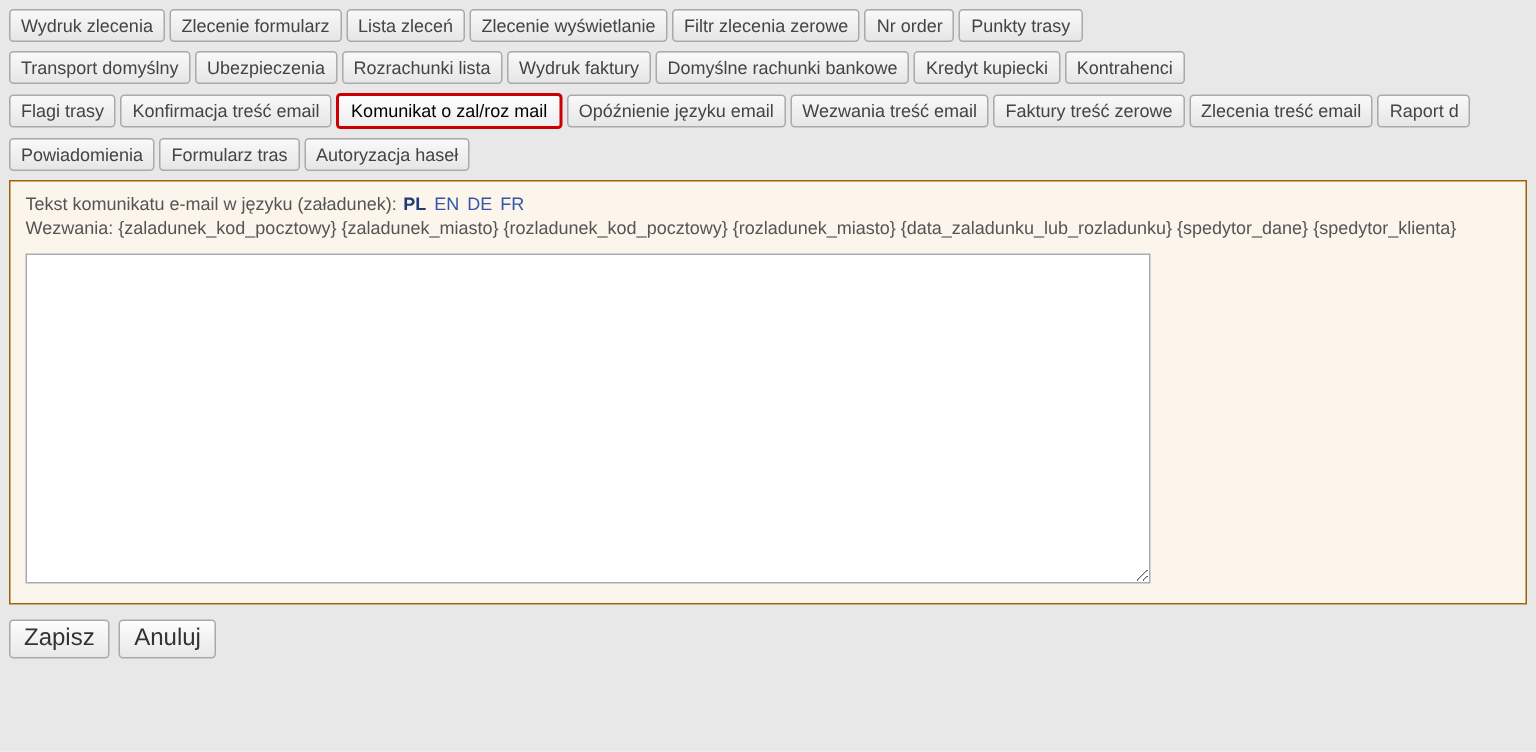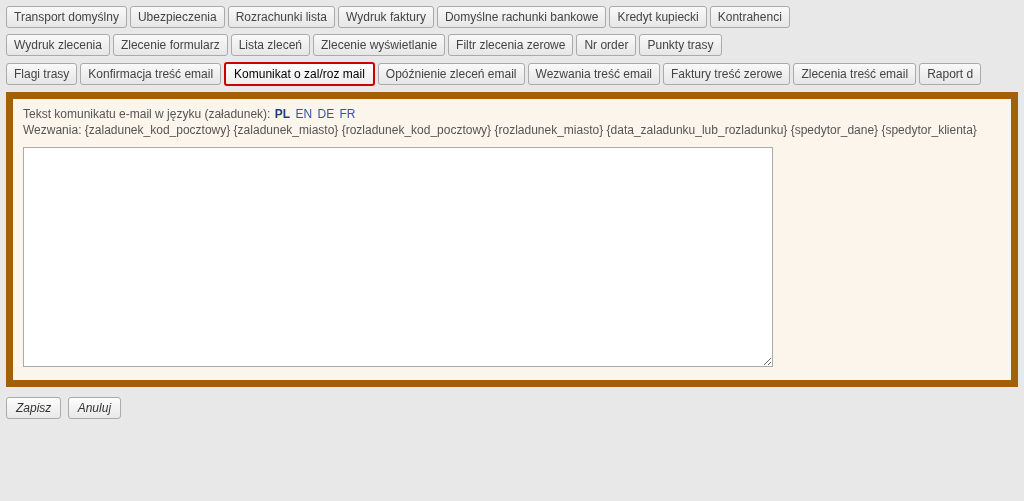--- a/index.html
+++ b/index.html
@@ -31,21 +31,21 @@
     }
     .tab.active {
       border: 2px solid #c00;
       font-weight: normal;
       background: linear-gradient(#fefefe, #eee);
       color: #000;
       padding: 3px 8px;
     }
     .content-panel {
       background: #fbf5eb;
-      border: 7px solid #a16207;
+      border: 1px solid #a16207;
       padding: 8px 4px 10px 10px;
       margin-top: 2px;
       color: #555;
     }
     .intro-line { margin: 0 0 2px 0; }
     .lang-link {
       color: #3355aa;
       text-decoration: none;
       cursor: pointer;
       margin: 0 1px;
@@ -62,34 +62,34 @@
       padding: 4px;
       background: #fff;
     }
     .action-row { margin-top: 10px; }
     .btn {
       display: inline-block;
       padding: 3px 9px;
       border: 1px solid #aaa;
       border-radius: 3px;
       background: linear-gradient(#fdfdfd, #e8e8e8);
-      font-size: 12px;
+      font-size: 16px;
       color: #333;
       cursor: pointer;
       margin-right: 3px;
-      font-style: italic;
     }
   </style>
 </head>
 <body>
 
 <div class="tab-rows" id="tab-rows">
+    <div class="tab-row"><span class="tab">Wydruk zlecenia</span><span class="tab">Zlecenie formularz</span><span class="tab">Lista zleceń</span><span class="tab">Zlecenie wyświetlanie</span><span class="tab">Filtr zlecenia zerowe</span><span class="tab">Nr order</span><span class="tab">Punkty trasy</span></div>
     <div class="tab-row"><span class="tab">Transport domyślny</span><span class="tab">Ubezpieczenia</span><span class="tab">Rozrachunki lista</span><span class="tab">Wydruk faktury</span><span class="tab">Domyślne rachunki bankowe</span><span class="tab">Kredyt kupiecki</span><span class="tab">Kontrahenci</span></div>
-    <div class="tab-row"><span class="tab">Wydruk zlecenia</span><span class="tab">Zlecenie formularz</span><span class="tab">Lista zleceń</span><span class="tab">Zlecenie wyświetlanie</span><span class="tab">Filtr zlecenia zerowe</span><span class="tab">Nr order</span><span class="tab">Punkty trasy</span></div>
-    <div class="tab-row"><span class="tab">Flagi trasy</span><span class="tab">Konfirmacja treść email</span><span class="tab active">Komunikat o zal/roz mail</span><span class="tab">Opóźnienie zleceń email</span><span class="tab">Wezwania treść email</span><span class="tab">Faktury treść zerowe</span><span class="tab">Zlecenia treść email</span><span class="tab">Raport d</span></div>
+    <div class="tab-row"><span class="tab">Flagi trasy</span><span class="tab">Konfirmacja treść email</span><span class="tab active">Komunikat o zal/roz mail</span><span class="tab">Opóźnienie języku email</span><span class="tab">Wezwania treść email</span><span class="tab">Faktury treść zerowe</span><span class="tab">Zlecenia treść email</span><span class="tab">Raport d</span></div>
+    <div class="tab-row"><span class="tab">Powiadomienia</span><span class="tab">Formularz tras</span><span class="tab">Autoryzacja haseł</span></div>
   </div>
 
 <div class="content-panel">
   <div class="intro-line">
     <span>Tekst komunikatu e-mail w języku (załadunek):</span>
     <span id="langs-loading"> <a class="lang-link sel">PL</a> <a class="lang-link">EN</a> <a class="lang-link">DE</a> <a class="lang-link">FR</a></span>
   </div>
   <div class="intro-line">
     <span>Wezwania:</span>
     <span>{zaladunek_kod_pocztowy} {zaladunek_miasto} {rozladunek_kod_pocztowy} {rozladunek_miasto} {data_zaladunku_lub_rozladunku} {spedytor_dane} {spedytor_klienta}</span>

